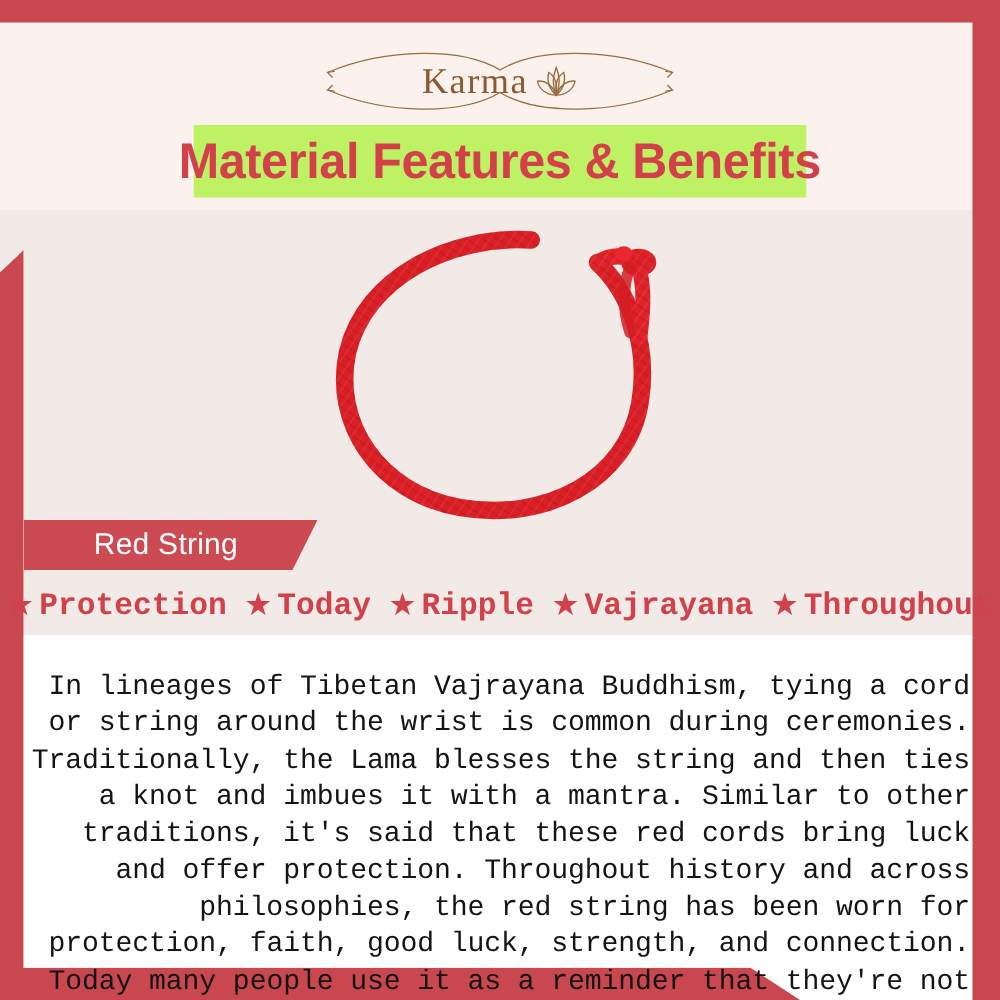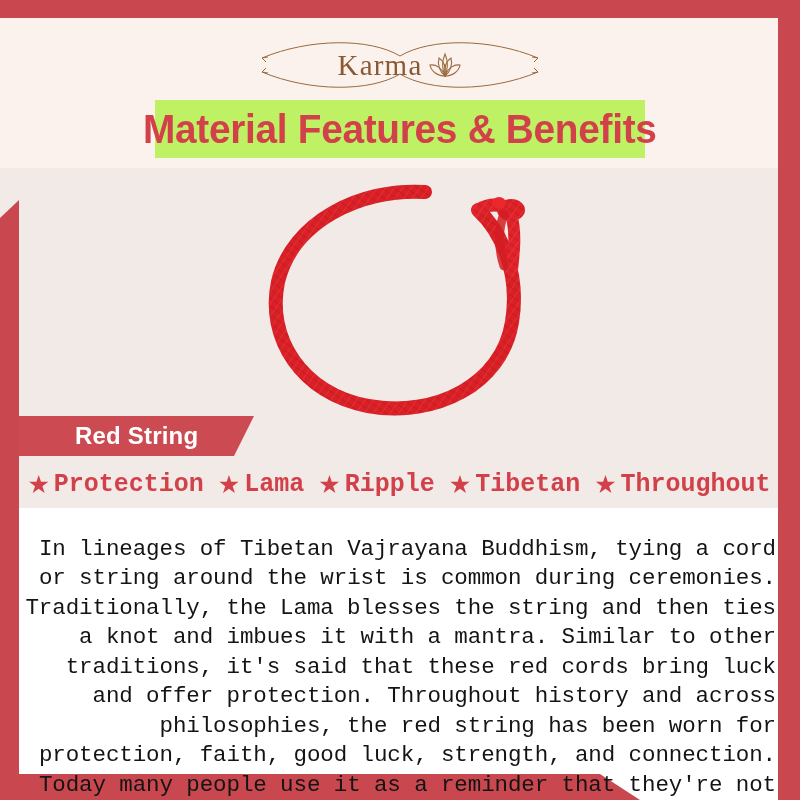--- a/index.html
+++ b/index.html
@@ -146,21 +146,21 @@
     position: absolute;
     left: 19px; top: 416px;
     width: 235px; height: 40px;
     background: #cc4b53;
     clip-path: polygon(0 0, 235px 0, 215px 40px, 0 40px);
     display: flex;
     align-items: center;
   }
   .section-banner-label {
     font-family: "Liberation Sans Narrow", "Liberation Sans", sans-serif;
-    font-weight: bold;
+    font-weight: normal;
     font-size: 24px;
     color: #ffffff;
     margin-left: 56px;
     letter-spacing: 0.2px;
   }
 
   
   .features-row {
     position: absolute;
     left: 19px; top: 464px;
@@ -282,29 +282,29 @@
     <span class="section-banner-label">Red String</span>
   </div>
 
   <div class="features-row">
     <div class="feature-item">
       <span class="feature-star">★</span>
       <span class="feature-label">Protection</span>
     </div>
     <div class="feature-item">
       <span class="feature-star">★</span>
-      <span class="feature-label">Lama</span>
+      <span class="feature-label">Today</span>
     </div>
     <div class="feature-item">
       <span class="feature-star">★</span>
       <span class="feature-label">Ripple</span>
     </div>
     <div class="feature-item">
       <span class="feature-star">★</span>
-      <span class="feature-label">Tibetan</span>
+      <span class="feature-label">Vajrayana</span>
     </div>
     <div class="feature-item">
       <span class="feature-star">★</span>
       <span class="feature-label">Throughout</span>
     </div>
   </div>
 
   <p class="body-text">In lineages of Tibetan Vajrayana Buddhism, tying a cord or string around the wrist is common during ceremonies. Traditionally, the Lama blesses the string and then ties a knot and imbues it with a mantra. Similar to other traditions, it's said that these red cords bring luck and offer protection. Throughout history and across philosophies, the red string has been worn for protection, faith, good luck, strength, and connection. Today many people use it as a reminder that they're not alone. It's also a symbol of being loved, supported and, feeling safe and secure. For others, it's a prompt to stay positive while facing any adversity.</p>
 
 </div>

